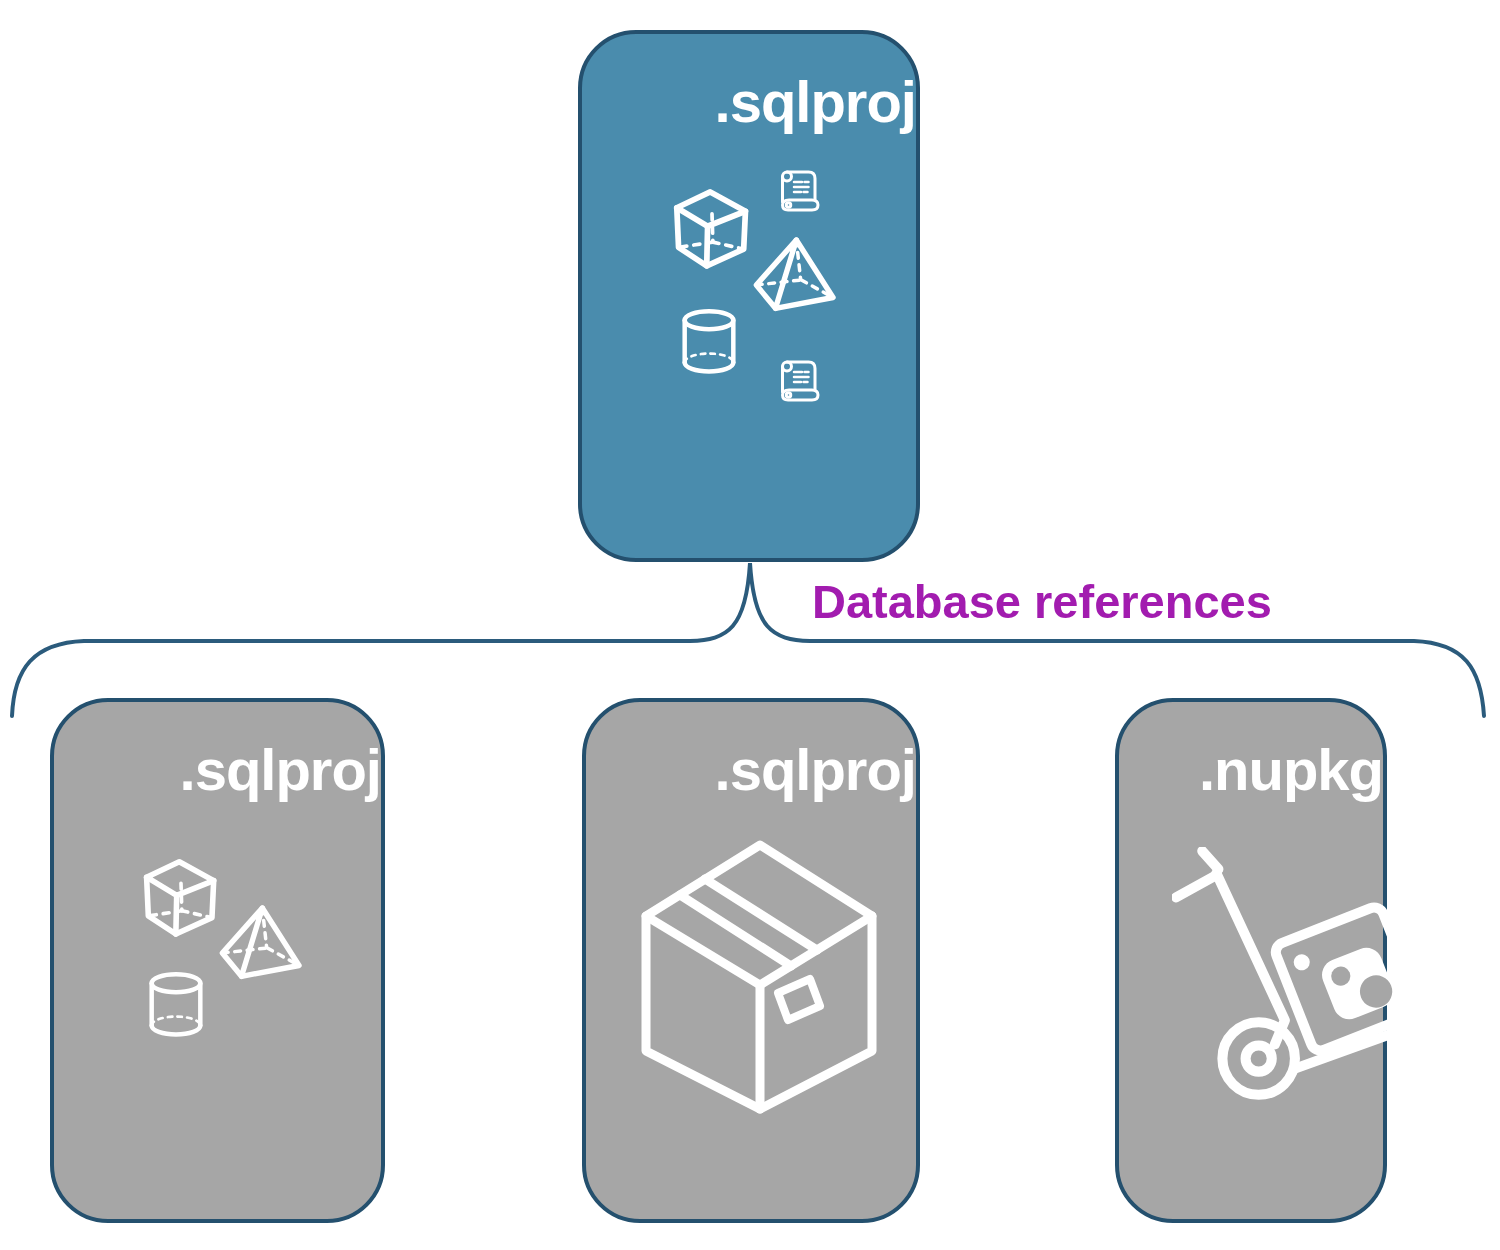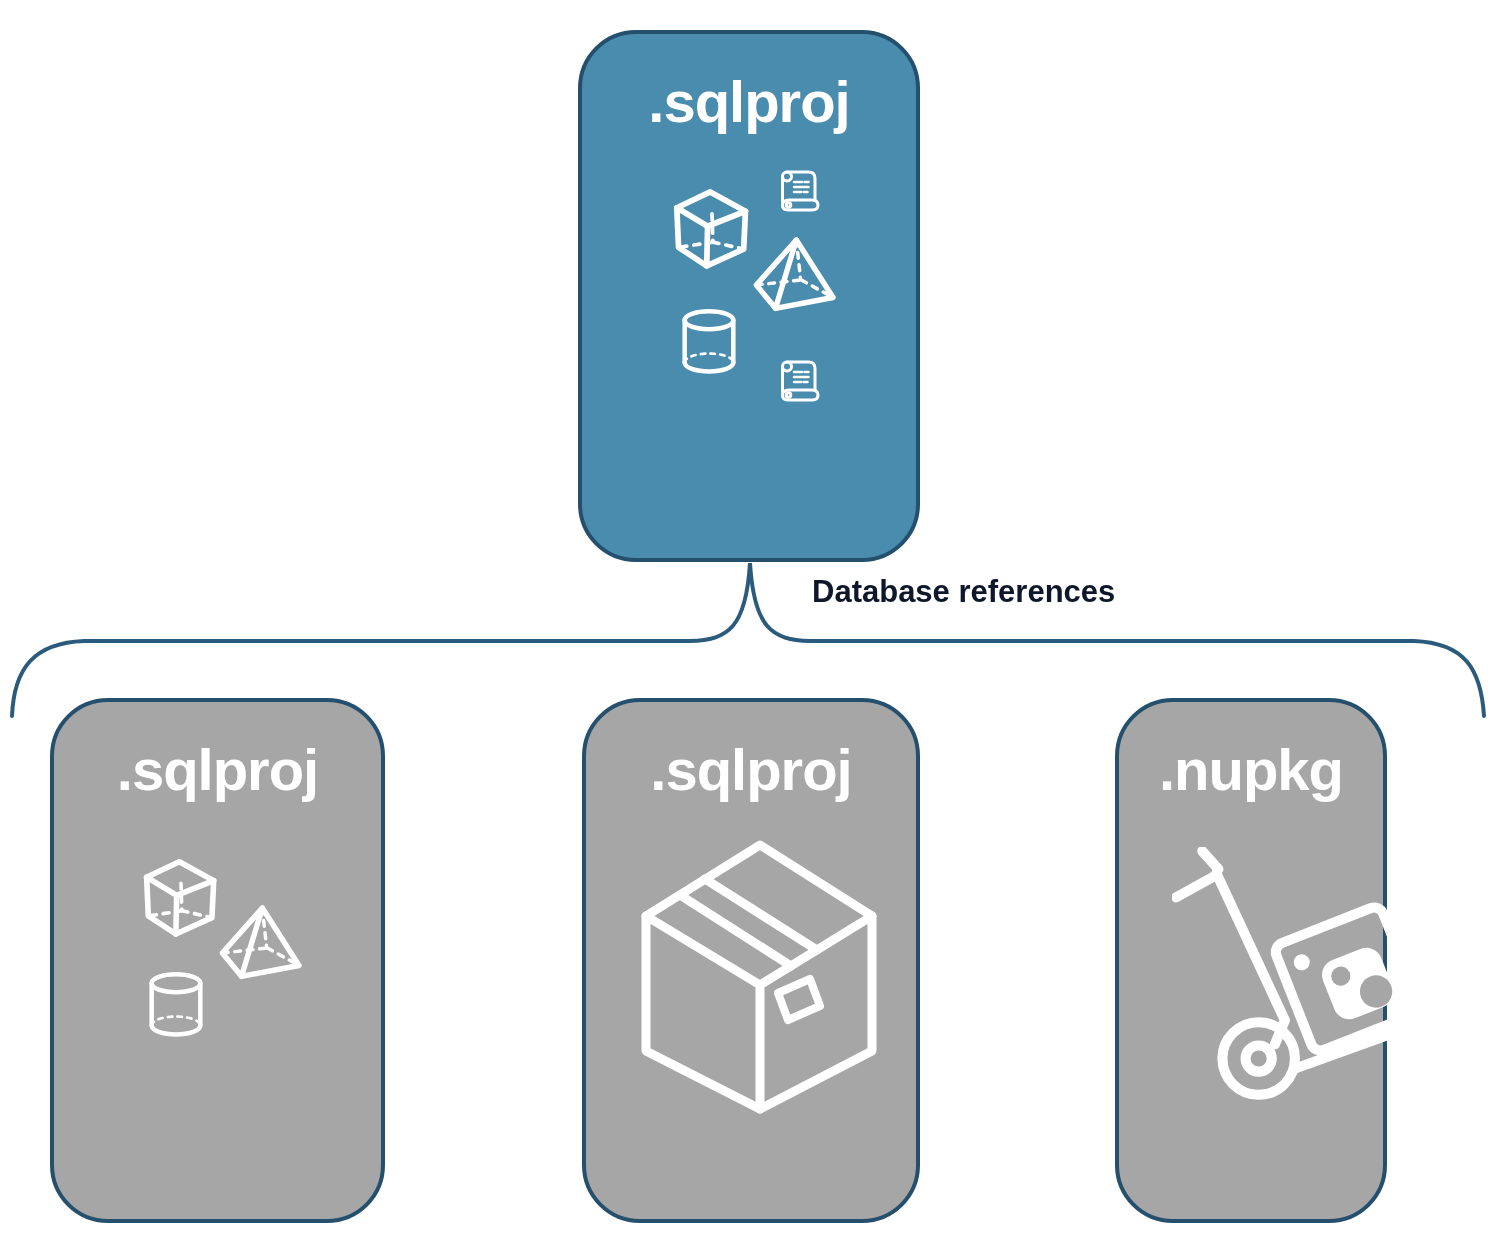--- a/index.html
+++ b/index.html
@@ -22,38 +22,38 @@
   }
   .node-child{
     top:698px;width:338px;height:525px;
     background:#A6A6A6;
   }
   .node-child.pos-left{left:50px;width:335px;}
   .node-child.pos-mid{left:582px;}
   .node-child.pos-right{left:1115px;width:272px;}
   .node-title{
     margin-top:34px;
-    text-align:center;
+    text-align:right;
     font-size:58px;
     font-weight:bold;
     color:#ffffff;
     letter-spacing:-1px;
     user-select:none;
   }
   .icon{position:absolute;}
   .connector-layer{
     position:absolute;left:0;top:0;width:1500px;height:1250px;
     pointer-events:none;
   }
   .annotation{
     position:absolute;
     left:812px;top:574px;
-    font-size:31px;
+    font-size:47px;
     font-weight:bold;
-    color:#0f172a;
+    color:#a21caf;
     white-space:nowrap;
     user-select:none;
   }
 </style>
 </head>
 <body>
 
 <div class="canvas">
 
   <svg class="connector-layer" viewBox="0 0 1500 1250" xmlns="http://www.w3.org/2000/svg" aria-hidden="true">

